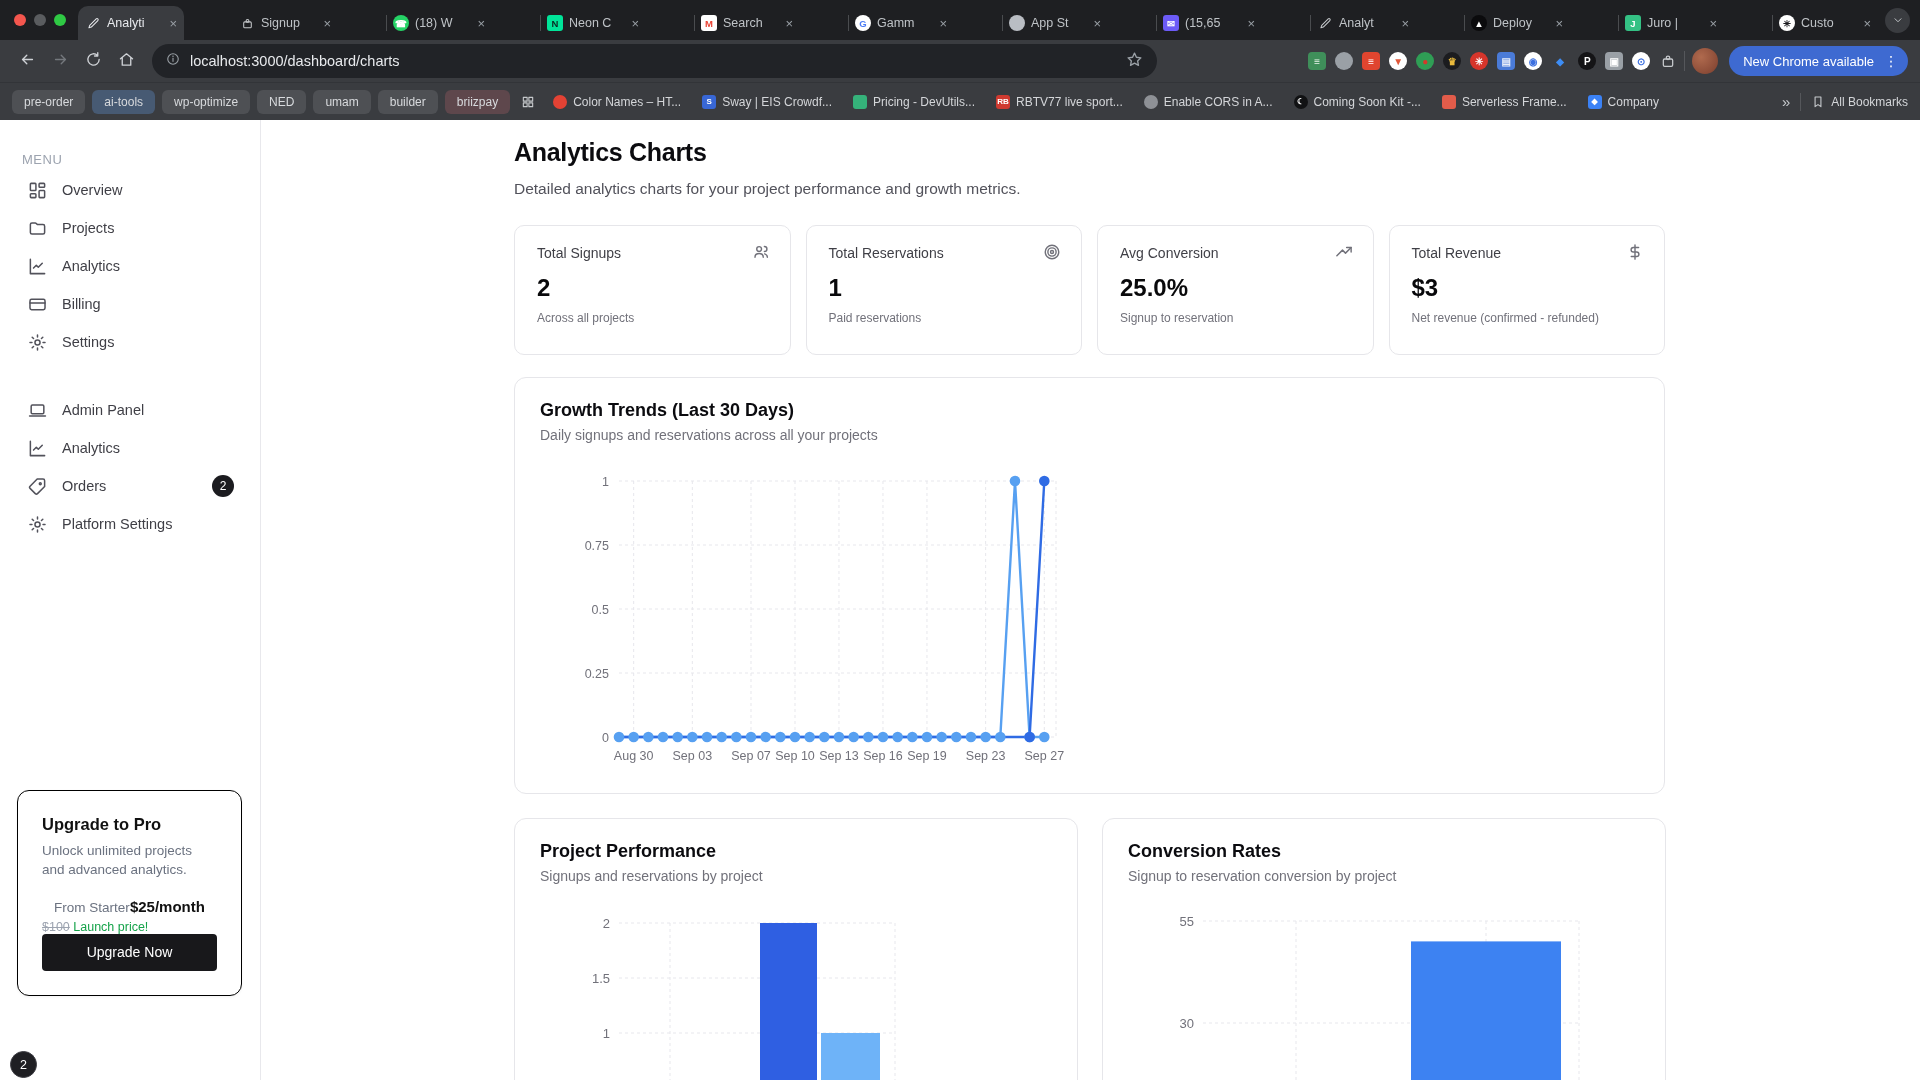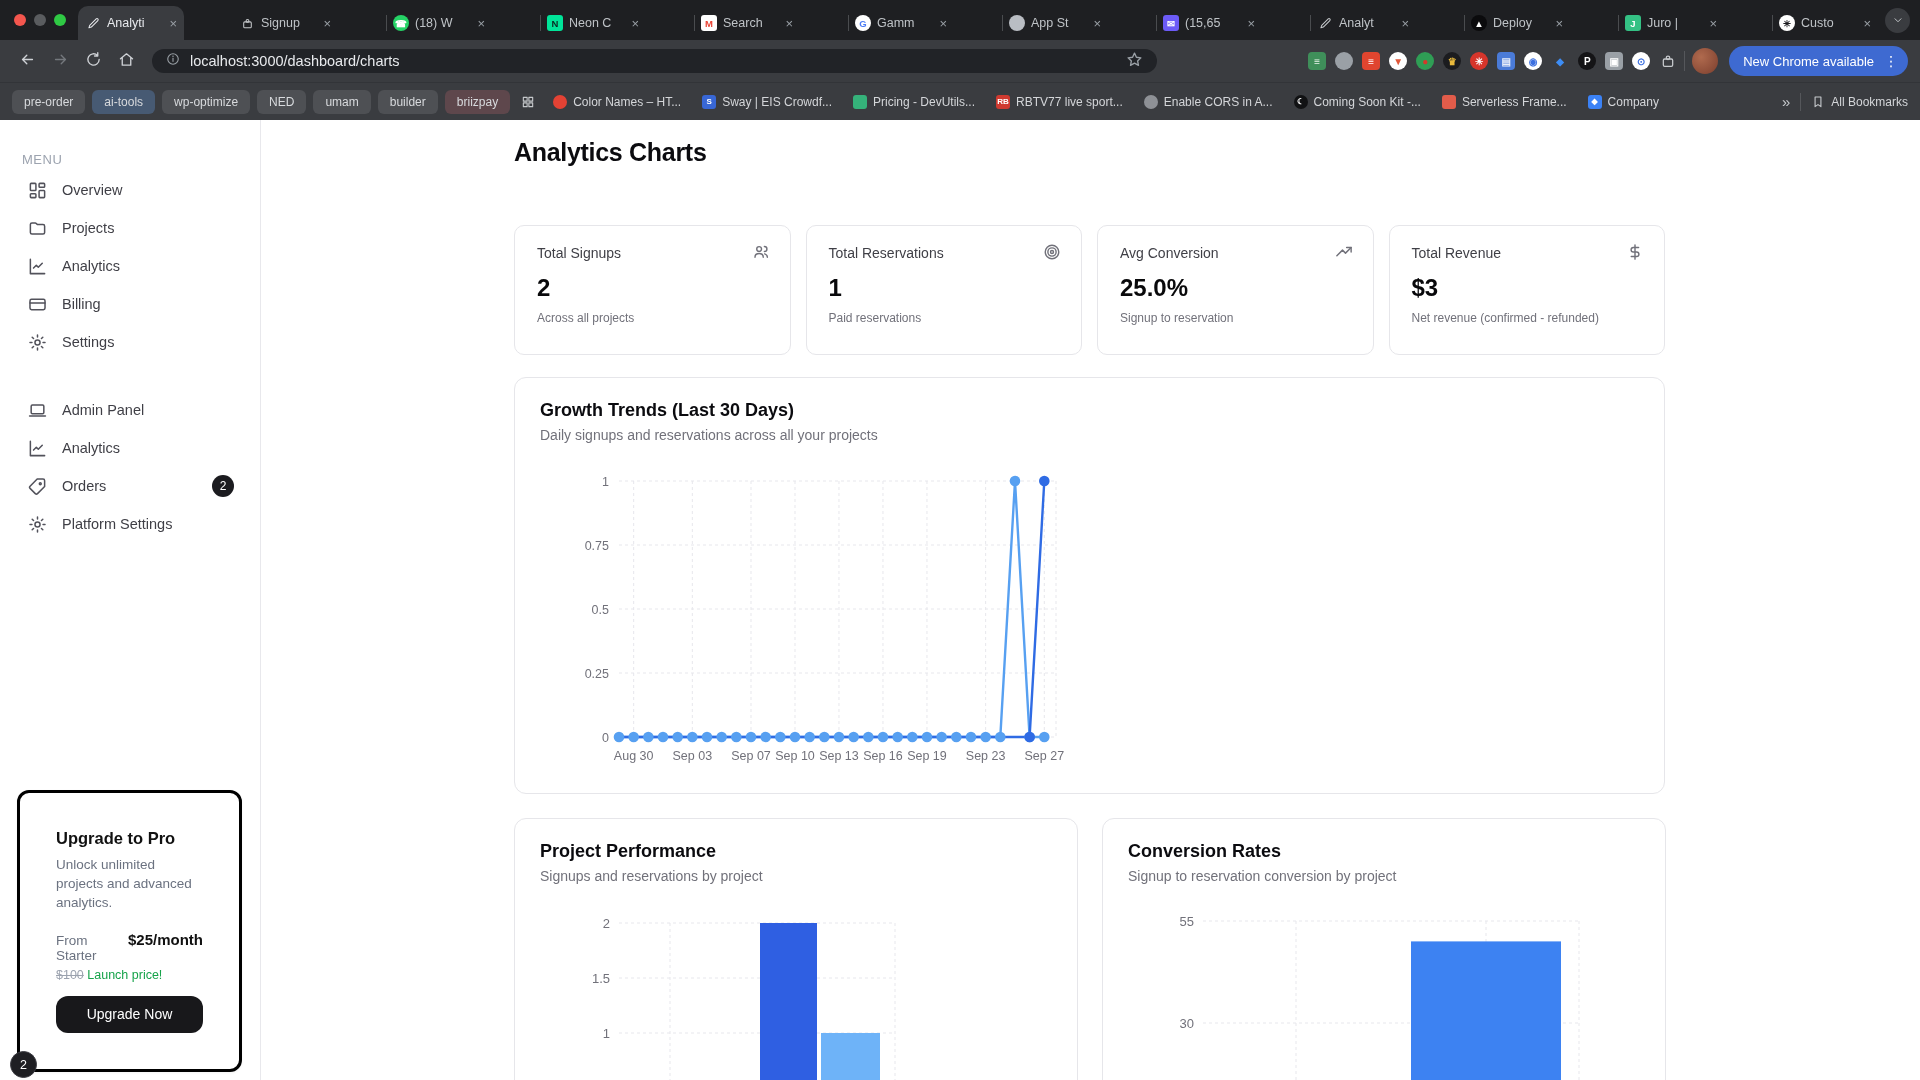--- a/index.html
+++ b/index.html
@@ -23,21 +23,21 @@
   .newtab { width:30px; height:30px; margin-bottom:2px; color:#c6c9cc; font-size:19px; font-weight:300; }
   .tab-search { position:absolute; right:10px; top:8px; width:25px; height:25px; border-radius:50%; background:#3a3c40; }
 
   .toolbar { height:42px; background:#3a3c40; display:flex; align-items:center; padding:0 12px; gap:3px; }
   .nav-btn { width:30px; height:30px; border-radius:50%; color:#ced1d5; }
   .nav-btn.dim { color:#74787d; }
   .icon16 { width:17px; height:17px; }
   .icon14 { width:14px; height:14px; }
   .icon12 { width:12px; height:12px; }
   svg.stroke { fill:none; stroke:currentColor; stroke-width:1.9; stroke-linecap:round; stroke-linejoin:round; }
-  .omnibox { display:flex; align-items:center; height:24px; width:1005px; background:#212327; border-radius:17px;
+  .omnibox { display:flex; align-items:center; height:34px; width:1005px; background:#212327; border-radius:17px;
              padding:0 14px; gap:10px; margin-left:8px; color:#9aa0a6; }
   .url { color:#e8eaed; font-size:14.5px; }
   .omni-star { margin-left:auto; color:#9aa0a6; }
   .ext-row { display:flex; align-items:center; gap:9px; margin-left:auto; }
   .ext-icon { width:18px; height:18px; font-size:10px; font-weight:bold; display:flex; align-items:center; justify-content:center; }
   .tb-divider { width:1px; height:20px; background:#55575b; margin:0 4px; }
   .avatar { width:26px; height:26px; border-radius:50%; background:radial-gradient(circle at 35% 35%, #b06a4e, #7c3f2e); }
   .chrome-pill { height:30px; border-radius:15px; background:#3e6ad1; color:#fff; font-size:13px; display:flex;
                  align-items:center; gap:10px; padding:0 6px 0 14px; margin-left:8px; }
   .pill-dots { font-size:14px; padding-right:4px; }
@@ -52,30 +52,30 @@
 
   
   .app { position:absolute; top:120px; left:0; right:0; bottom:0; background:#fff; }
   .sidebar { position:absolute; left:0; top:0; width:261px; height:100%; border-right:1px solid #e8e8ec; background:#fff; }
   .menu-label { margin:32px 0 4px 22px; font-size:13px; letter-spacing:.5px; color:#9ca3af; }
   .side-item { display:flex; align-items:center; gap:15px; height:38px; padding-left:28px; font-size:14.5px; color:#3f3f46; position:relative; }
   .side-item .sicon { color:#52525b; display:flex; }
   .group2 { margin-top:30px; }
   .side-badge { position:absolute; right:26px; width:22px; height:22px; border-radius:50%; background:#1b1b1f; color:#fff; font-size:12px; }
 
-  .upgrade { position:absolute; left:17px; top:670px; width:225px; border:3px solid #000000; border-radius:12px;
-             background:#fff; padding:36px; box-shadow:0 1px 3px rgba(0,0,0,.05); }
+  .upgrade { position:absolute; left:17px; top:670px; width:225px; border:1px solid #000000; border-radius:12px;
+             background:#fff; padding:24px; box-shadow:0 1px 3px rgba(0,0,0,.05); }
   .up-title { font-size:16.5px; font-weight:bold; color:#111; }
   .up-desc { margin-top:8px; font-size:13.5px; line-height:1.4; color:#6b7280; }
   .up-price-row { margin-top:18px; display:flex; justify-content:center; align-items:baseline; }
   .up-plan { font-size:13.5px; color:#6b7280; }
   .up-price { font-size:15px; font-weight:bold; color:#111; }
   .up-promo-row { margin-top:5px; font-size:12.5px; }
   .up-old { color:#9ca3af; text-decoration:line-through; }
-  .up-btn { margin-top:14px; width:100%; height:37px; border:none; border-radius:12px; background:#18181b; color:#fff; font-size:14px; font-family:inherit; }
+  .up-btn { width:100%; height:37px; border:none; border-radius:4px; background:#18181b; color:#fff; font-size:14px; font-family:inherit; }
   .dev-badge { position:absolute; left:10px; bottom:2px; width:27px; height:27px; border-radius:50%; background:#1f1f23;
                border:1px solid #3c3c42; color:#fff; font-size:12.5px; }
 
   .main { position:absolute; left:261px; top:0; right:0; height:100%; overflow:hidden; }
   .page-title { position:absolute; left:253px; top:18px; font-size:25px; font-weight:bold; color:#0b0b0f; letter-spacing:-.3px; }
   .page-sub { position:absolute; left:253px; top:60px; font-size:15.5px; color:#52525b; }
 
   .stats { position:absolute; left:253px; top:105px; width:1151px; display:flex; gap:15px; }
   .stat-card { flex:1; height:130px; background:#fff; border:1px solid #e6e6ea; border-radius:10px; padding:19px 22px; position:relative; }
   .stat-title { font-size:14px; color:#3f3f46; }
@@ -450,20 +450,21 @@
         <span id="promo" style="color: rgb(22, 163, 74);">Launch price!</span>
       </div>
       <button class="up-btn">Upgrade Now</button>
     </div>
 
     <div class="dev-badge ctr">2</div>
   </aside>
 
   <main class="main">
     <h1 class="page-title">Analytics Charts</h1>
+    <p class="page-sub">Detailed analytics charts for your project performance and growth metrics.</p>
 
     <div class="stats" id="stats">
         <div class="stat-card">
           <div class="stat-title">Total Signups</div>
           <span class="stat-icon" style="display: flex; color: rgb(113, 113, 122);">
             <svg class="stroke" style="width:18px;height:18px" viewBox="0 0 24 24">
               <circle cx="9.5" cy="8" r="3.2"></circle>
               <path d="M4 19c0-3 2.5-5 5.5-5s5.5 2 5.5 5"></path>
               <path d="M16.5 4.6a3.2 3.2 0 0 1 0 6.8M17 14.4c2 .7 3.5 2.3 3.5 4.6"></path>
             </svg>

